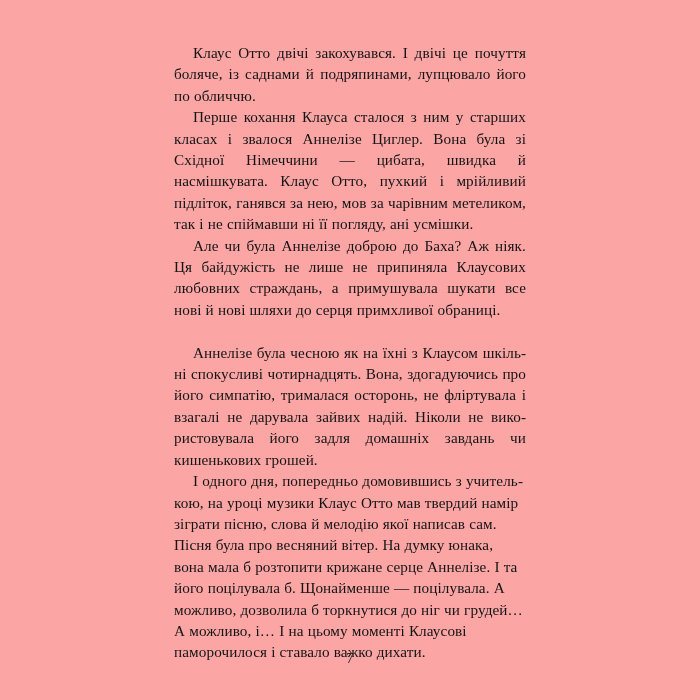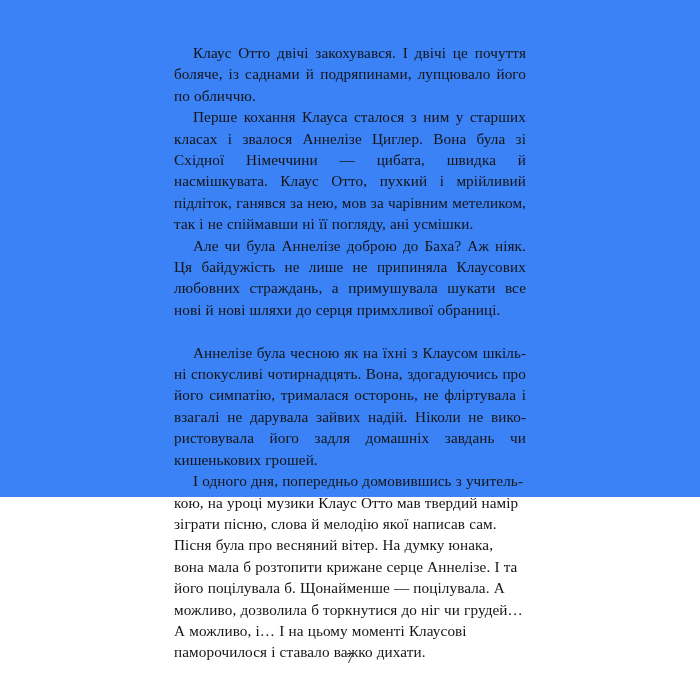--- a/index.html
+++ b/index.html
@@ -10,22 +10,22 @@
     width: 700px;
     height: 700px;
     background: #ffffff;
     font-family: "Liberation Serif", "DejaVu Serif", serif;
     color: #1a1a1a;
     overflow: hidden;
   }
   .page {
     position: relative;
     width: 700px;
-    height: 497px;
-    background: #3b82f6;
+    height: 700px;
+    background: #fca5a5;
     box-sizing: border-box;
   }
   .text-block {
     position: absolute;
     left: 174px;
     top: 42px;
     width: 352px;
   }
   p.para {
     margin: 0;

